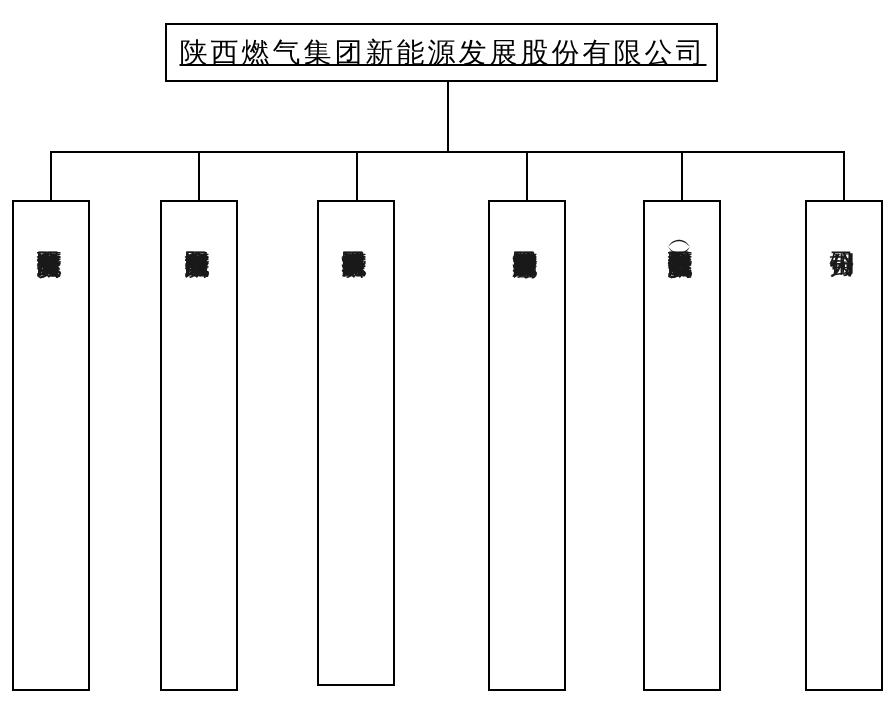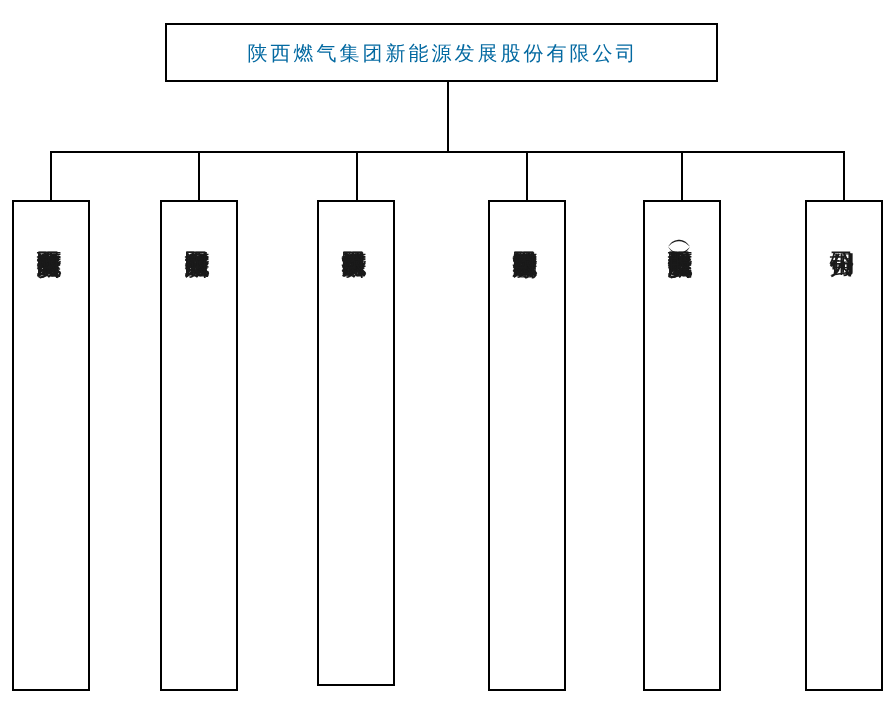--- a/index.html
+++ b/index.html
@@ -32,26 +32,27 @@
     width: 553px;
     height: 59px;
     border: 2px solid #000000;
     box-sizing: border-box;
     background: #ffffff;
     display: flex;
     align-items: center;
     justify-content: center;
   }
   .root-label {
-    font-size: 20px;
+    font-size: 28px;
     line-height: 1;
     letter-spacing: 3px;
     text-indent: 3px;
     white-space: nowrap;
-    color: #0369a1;
+    color: #000000;
+    text-decoration: underline;
   }
 
   
   .connector {
     position: absolute;
     background: #000000;
   }
   .v-line { width: 2px; }
   .h-line { height: 2px; }
 

